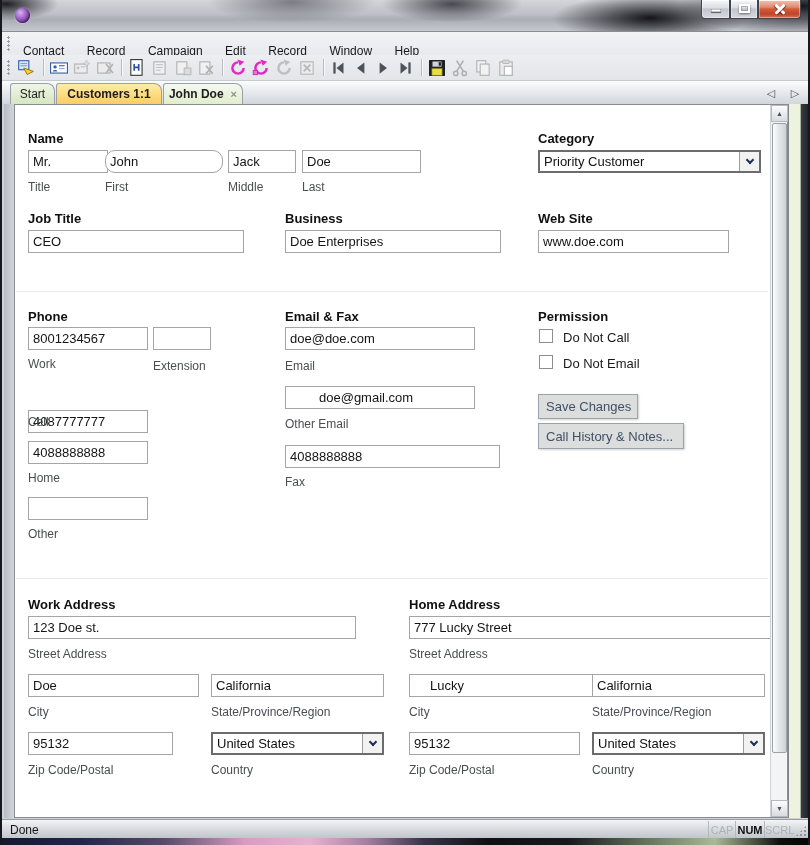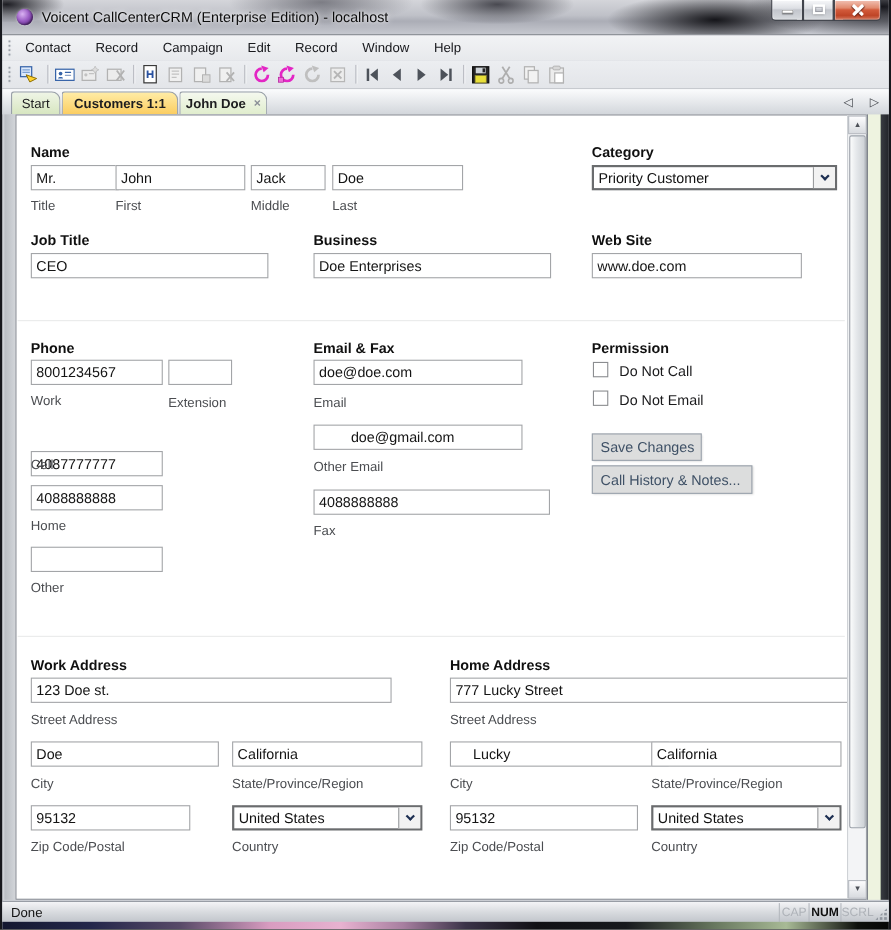--- a/index.html
+++ b/index.html
@@ -28,21 +28,21 @@
   #cap-close{left:756px;width:43px;border-radius:0 0 4px 0;
     background:linear-gradient(180deg,#f2c3b6 0%,#e18a6e 40%,#d25a3b 50%,#bf4527 78%,#d3765c 100%)}
   .glyph-min{position:absolute;left:9px;top:9px;width:10px;height:3px;background:#fff;box-shadow:0 1px 1px rgba(0,0,0,.55),inset 0 0 0 .5px #888}
   .glyph-max{position:absolute;left:8px;top:4px;width:11px;height:9px;border:2px solid #fff;box-shadow:0 1px 2px rgba(0,0,0,.5),inset 0 0 0 1px rgba(90,90,100,.4)}
   .xbar{position:absolute;left:50%;top:50%;width:13px;height:2.6px;background:#fff;border-radius:1px;box-shadow:0 1px 1px rgba(80,20,10,.7)}
   .xbar.a{transform:translate(-50%,-50%) rotate(45deg)}
   .xbar.b{transform:translate(-50%,-50%) rotate(-45deg)}
 
   
   #menubar{position:absolute;left:0;top:31px;width:810px;height:24px;background:linear-gradient(180deg,#f2f3f5,#e7e9ec);border-top:1px solid #8a8d94}
-  .menu-item{display:inline-block;padding:4px 9px;font-size:12px;color:#17181c;cursor:default}
+  .menu-item{display:inline-block;padding:12px 9px;font-size:12px;color:#17181c;cursor:default}
   #menubar .wrap{position:absolute;left:12px;top:0}
   .grip{position:absolute;width:4px;height:16px;background-image:radial-gradient(circle at 1.6px 1.6px,#9aa0a8 1.1px,transparent 1.3px);background-size:4px 4px}
   #toolbar{position:absolute;left:0;top:55px;width:810px;height:26px;background:linear-gradient(180deg,#eceef1,#e3e5e9);border-bottom:1px solid #c7cacf}
   .tbi{position:absolute;top:4px;width:18px;height:18px}
   .tbsep{position:absolute;top:4px;width:1px;height:17px;background:#b7bac0;box-shadow:1px 0 0 #f8f9fa}
 
   
   #tabbar{position:absolute;left:0;top:81px;width:810px;height:23px;background:linear-gradient(180deg,#fbfcfd,#d2d6db)}
   .tab{position:absolute;top:2px;height:21px;border:1px solid #99a0a8;border-bottom:none;border-radius:3px 8px 0 0;
     display:flex;align-items:center;justify-content:center;font-size:12px;color:#1d1d1f;cursor:default;white-space:nowrap}
@@ -92,21 +92,20 @@
   #bottom-strip{position:absolute;left:0;top:838px;width:810px;height:7px;
     background:linear-gradient(90deg,#141830 0%,#23264a 10%,#584a68 20%,#d89cc0 30%,#e7b2d0 38%,#a77fa0 45%,#3a3348 52%,#101014 60%,#17191d 70%,#68785f 80%,#a8ba96 88%,#0e100c 96%,#050505 100%)}
 </style>
 </head>
 <body>
 
 <div id="window">
 
   <div id="titlebar">
     <span id="app-icon"></span>
-    <span id="win-title">Voicent CallCenterCRM (Enterprise Edition) - localhost</span>
     <span class="capbtn" id="cap-min">
         <i class="glyph-min"></i>
       </span>
     <span class="capbtn" id="cap-max">
         <i class="glyph-max"></i>
       </span>
     <span class="capbtn" id="cap-close">
         <i class="xbar a"></i>
         <i class="xbar b"></i>
       </span>
@@ -266,21 +265,21 @@
     <span class="tabscroll" style="left:762px">◁</span>
     <span class="tabscroll" style="left:786px">▷</span>
   </div>
 
   <div class="side-glass-l"></div>
   <div class="side-glass-r"></div>
   <div id="panel"></div>
 
   <span class="hd" style="left:26px;top:131px">Name</span>
   <input class="tb" style="left: 26px; top: 150px; width: 80px;" value="Mr.">
-  <input class="tb" style="left: 103px; top: 150px; width: 118px;" value="John">
+  <input class="tb" style="left: 103px; top: 150px; width: 118px; border-radius: 10px;" value="John">
   <input class="tb" style="left: 226px; top: 150px; width: 68px;" value="Jack">
   <input class="tb" style="left: 300px; top: 150px; width: 119px;" value="Doe">
   <span class="lab" style="left:26px;top:180px">Title</span>
   <span class="lab" style="left:103px;top:180px">First</span>
   <span class="lab" style="left:226px;top:180px">Middle</span>
   <span class="lab" style="left:300px;top:180px">Last</span>
 
   <span class="hd" style="left:536px;top:131px">Category</span>
   <div class="sel" style="left:536px;top:150px;width:223px">
     <span class="txt">Priority Customer</span>

